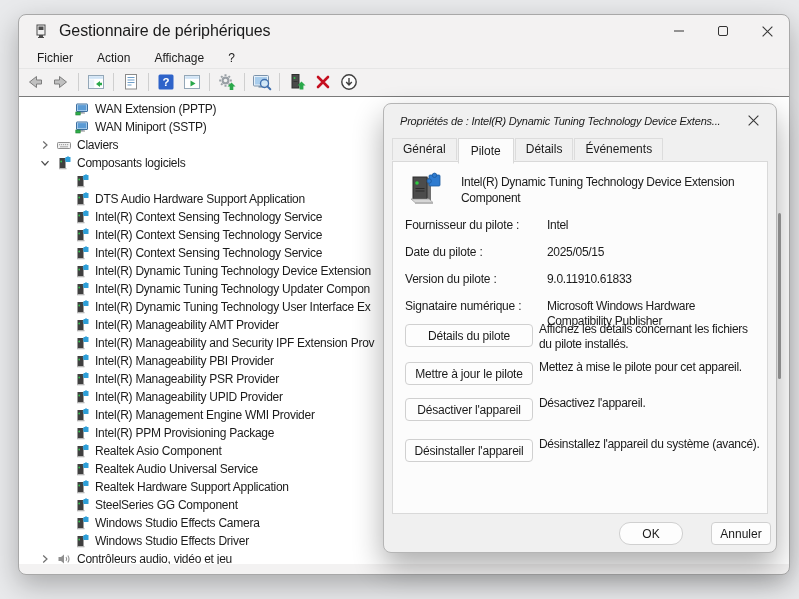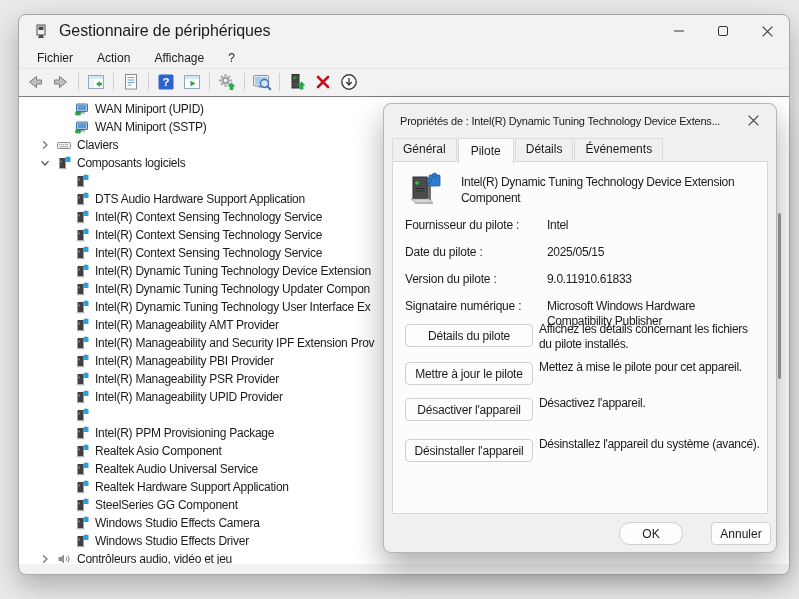--- a/index.html
+++ b/index.html
@@ -39,21 +39,21 @@
   .tree-row.child .node-icon { margin-left:56px; }
   .tree-row .node-label { margin-left:6px; }
 
   .scrollthumb { position:absolute; left:759px; top:198px; width:3px; height:166px;
     background:#9f9f9f; border-radius:2px; }
 
   
   .dialog { position:absolute; left:383px; top:103px; width:394px; height:450px;
     background:#f0f0f0; border:1px solid #b5b5b5; border-radius:8px;
     box-shadow:0 14px 30px rgba(0,0,0,.32); z-index:10; font-size:12px; color:#1b1b1b; }
-  .dlg-titlebar { height:33px; display:flex; align-items:center; padding:0 14px 0 16px; }
+  .dlg-titlebar { height:33px; display:flex; align-items:center; padding:0 14px 0 16px;font-style:italic; }
   .dlg-title { font-size:11px; letter-spacing:-0.2px; white-space:nowrap; overflow:hidden; flex:1; }
   .dlg-close { width:18px; height:18px; display:flex; align-items:center; justify-content:center; margin-left:8px; }
 
   .tabs { position:absolute; left:8px; top:34px; height:24px; display:flex; align-items:flex-start; z-index:3; }
   .tab { font-size:12px; padding:3px 10px 4px; background:#f0f0f0;
     border:1px solid #dcdcdc; border-bottom:none; margin-right:1px; color:#1b1b1b; }
   .tab.active { background:#fcfcfc; border:1px solid #d9d9d9; border-bottom:1px solid #fcfcfc;
     padding:5px 12px 5px; margin-bottom:-1px; position:relative; }
 
   .tabpage { position:absolute; left:8px; right:8px; top:57px; height:353px;
@@ -237,21 +237,21 @@
           <div class="tree-row child">
             <span class="node-icon">
               <svg width="14" height="14" viewBox="0 0 14 14">
                 <rect x="1.5" y="2" width="11" height="7.5" rx="0.5" fill="#cde4f7" stroke="#3c6e9f"></rect>
                 <rect x="2.6" y="3.1" width="8.8" height="5.3" fill="#5b9bd5"></rect>
                 <rect x="5.5" y="9.5" width="3" height="1" fill="#3c6e9f"></rect>
                 <rect x="4" y="10.5" width="6" height="1" fill="#8a8a8a"></rect>
                 <rect x="0.8" y="10" width="4.4" height="3" fill="#2fae4a" stroke="#1f7c33" stroke-width="0.6"></rect>
               </svg>
             </span>
-            <span class="node-label">WAN Miniport (UPID)</span>
+            <span class="node-label">WAN Extension (PPTP)</span>
           </div>
           <div class="tree-row child">
             <span class="node-icon">
               <svg width="14" height="14" viewBox="0 0 14 14">
                 <rect x="1.5" y="2" width="11" height="7.5" rx="0.5" fill="#cde4f7" stroke="#3c6e9f"></rect>
                 <rect x="2.6" y="3.1" width="8.8" height="5.3" fill="#5b9bd5"></rect>
                 <rect x="5.5" y="9.5" width="3" height="1" fill="#3c6e9f"></rect>
                 <rect x="4" y="10.5" width="6" height="1" fill="#8a8a8a"></rect>
                 <rect x="0.8" y="10" width="4.4" height="3" fill="#2fae4a" stroke="#1f7c33" stroke-width="0.6"></rect>
               </svg>
@@ -499,20 +499,21 @@
                 <rect x="2.5" y="2" width="6" height="10.5" fill="#3f3f3f"></rect>
                 <rect x="2" y="12" width="7.5" height="1.3" fill="#b5b5b5"></rect>
                 <circle cx="4.2" cy="5.5" r="0.9" fill="#35c24d"></circle>
                 <g fill="#2f9fd8">
                   <rect x="8.5" y="1" width="5" height="5" rx="0.5"></rect>
                   <circle cx="11" cy="1.2" r="1"></circle>
                   <circle cx="8.7" cy="3.5" r="1"></circle>
                 </g>
               </svg>
             </span>
+            <span class="node-label">Intel(R) Management Engine WMI Provider</span>
           </div>
           <div class="tree-row child">
             <span class="node-icon">
               <svg width="14" height="14" viewBox="0 0 14 14">
                 <rect x="2.5" y="2" width="6" height="10.5" fill="#3f3f3f"></rect>
                 <rect x="2" y="12" width="7.5" height="1.3" fill="#b5b5b5"></rect>
                 <circle cx="4.2" cy="5.5" r="0.9" fill="#35c24d"></circle>
                 <g fill="#2f9fd8">
                   <rect x="8.5" y="1" width="5" height="5" rx="0.5"></rect>
                   <circle cx="11" cy="1.2" r="1"></circle>

